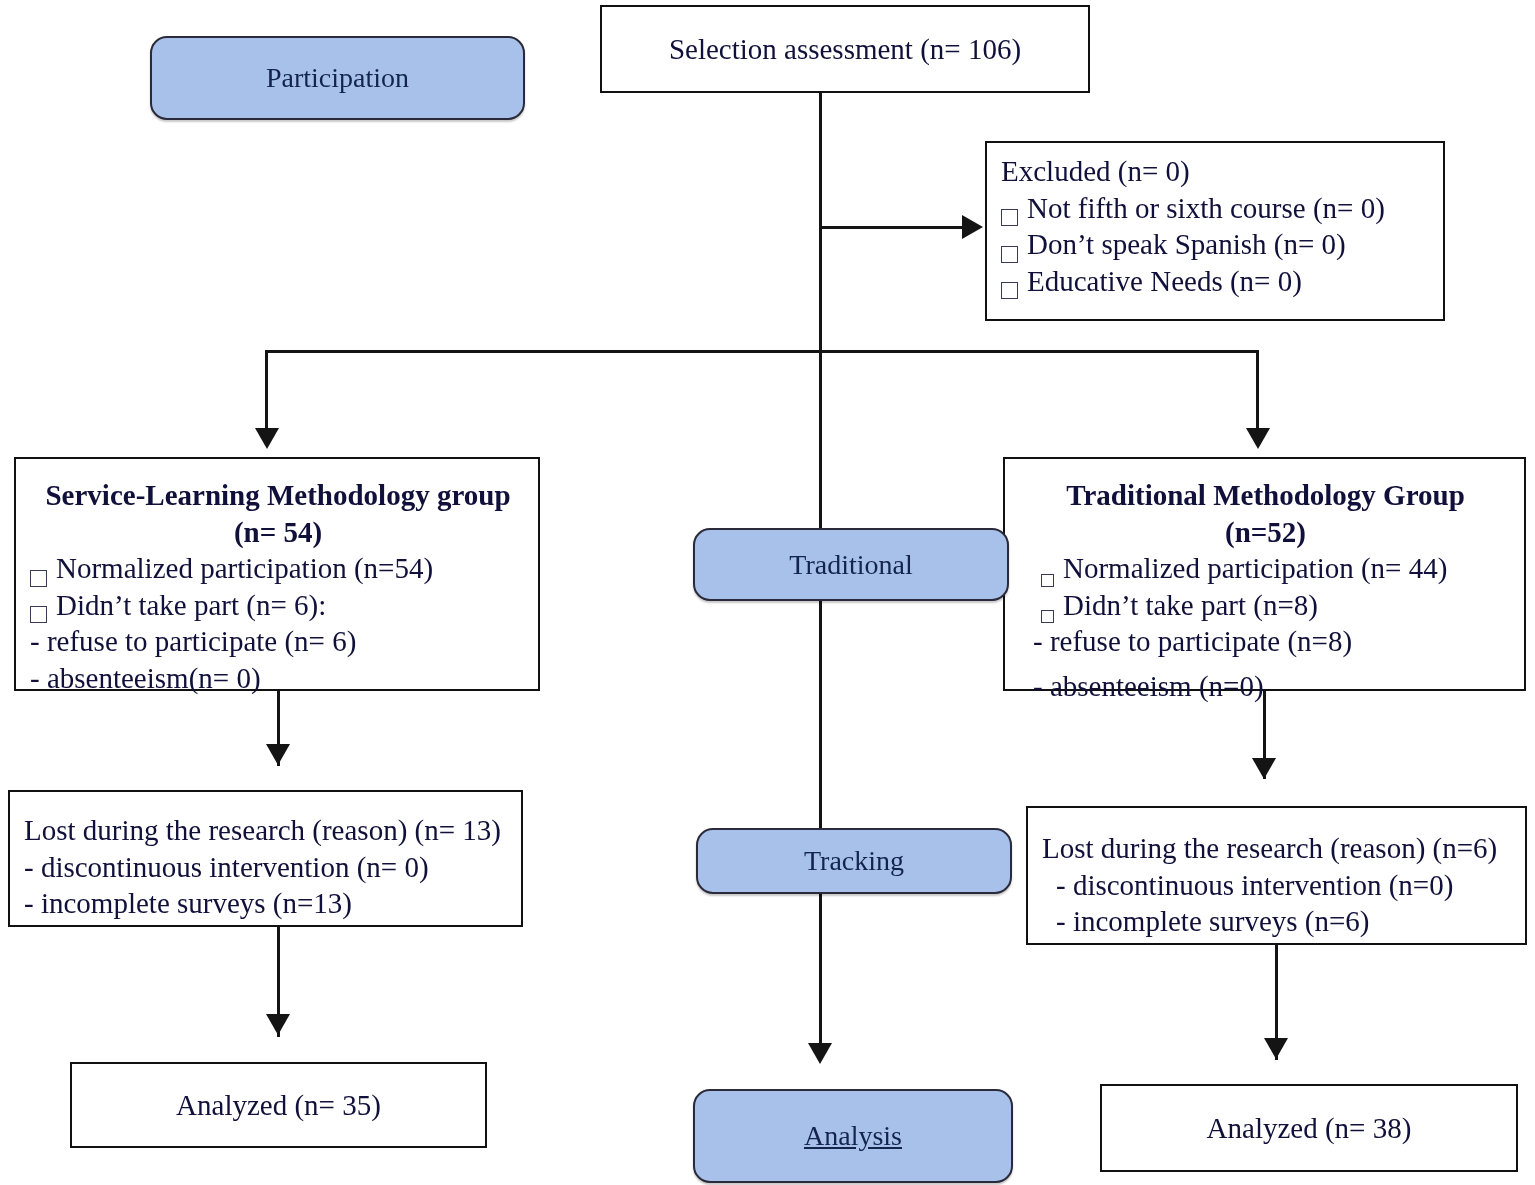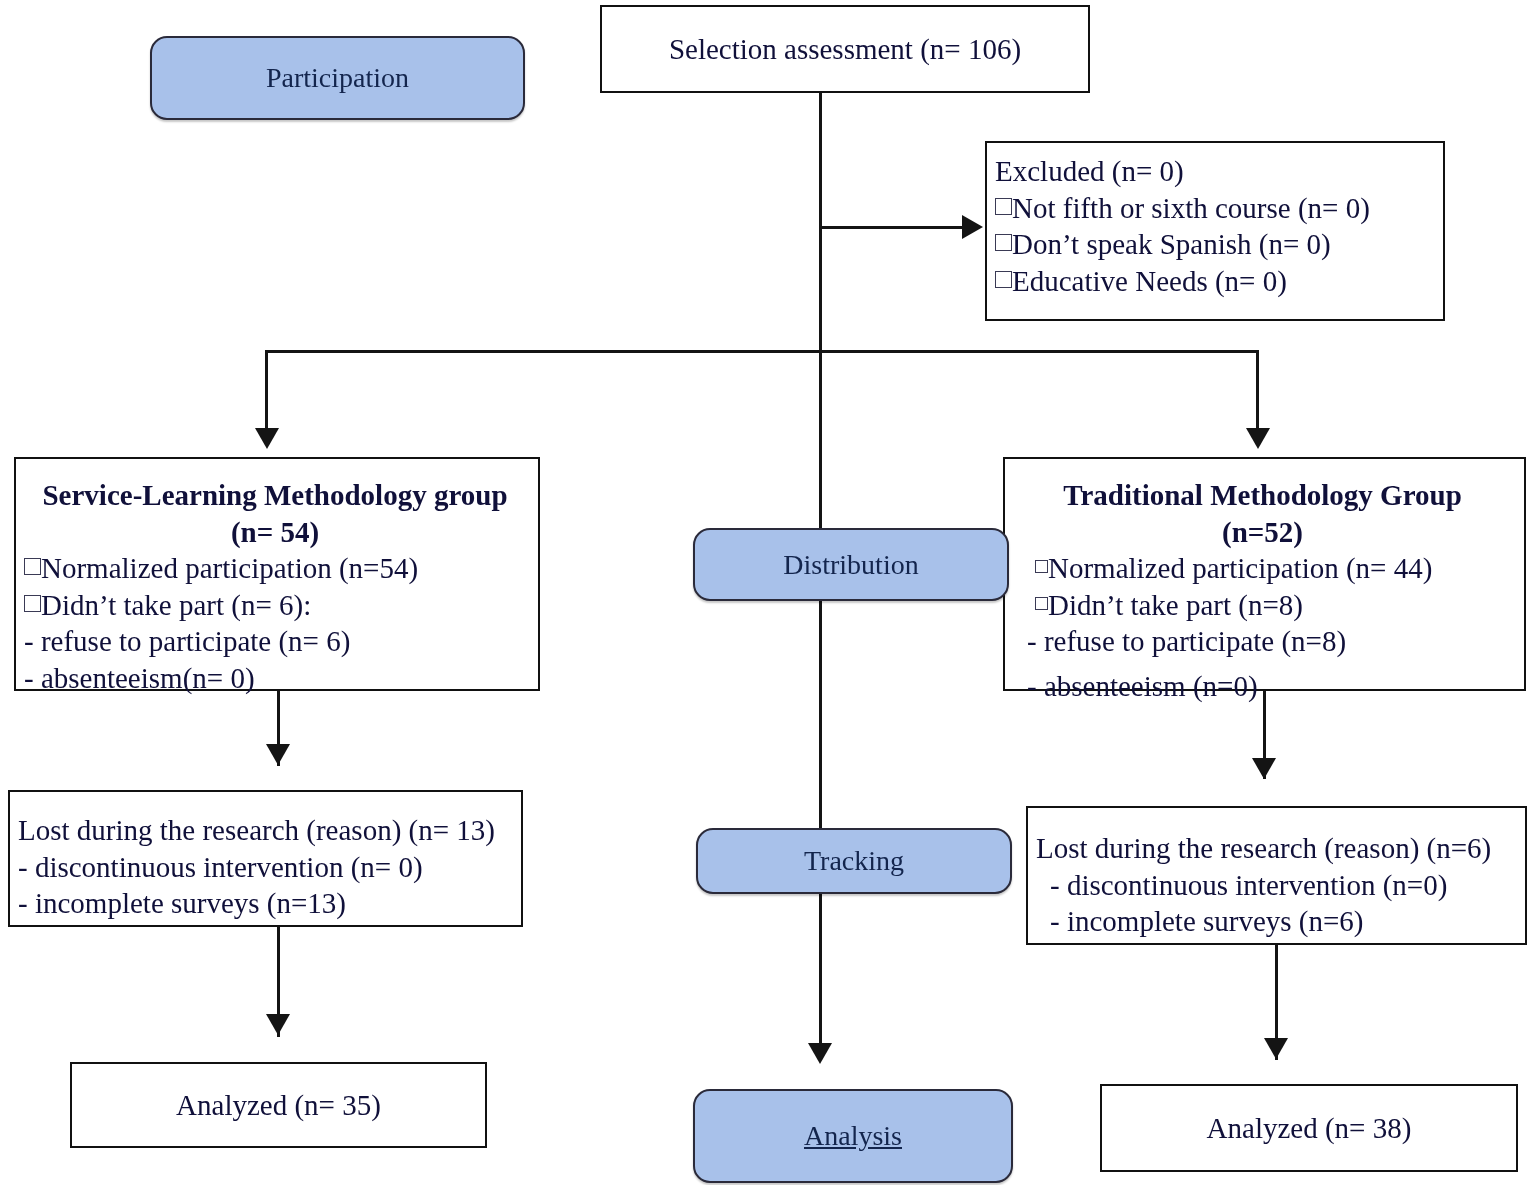--- a/index.html
+++ b/index.html
@@ -30,21 +30,21 @@
     line-height: 1.26;
     color: #10103a;
   }
   .box.center-text {
     display: flex;
     align-items: center;
     justify-content: center;
     text-align: center;
   }
   .box.pad {
-    padding: 10px 12px 10px 8px;
+    padding: 10px 12px 10px 14px;
   }
 
   
   .pill {
     position: absolute;
     box-sizing: border-box;
     border: 2px solid #2a2a3a;
     border-radius: 17px;
     background: #a8c1ea;
     display: flex;
@@ -62,21 +62,22 @@
     font-weight: bold;
     text-align: center;
     display: block;
   }
   .row {
     display: block;
     white-space: nowrap;
   }
   .bullet-row {
     display: flex;
-    align-items: flex-start;
+    align-items: flex-end;
+    gap: 9px;
     white-space: nowrap;
   }
   .sq {
     display: inline-block;
     flex: 0 0 auto;
     width: 15px;
     height: 15px;
     border: 1.6px solid #3a3a55;
     background: #ffffff;
     margin-top: 8px;
@@ -125,21 +126,21 @@
 </head>
 <body>
 
 <div id="canvas">
 
   <div class="pill" style="left:102px; top:36px; width:375px; height:84px;">
     <span>Participation</span>
   </div>
 
   <div class="pill" style="left:645px; top:528px; width:316px; height:73px;">
-    <span>Distribution</span>
+    <span>Traditional</span>
   </div>
 
   <div class="pill" style="left:648px; top:828px; width:316px; height:66px;">
     <span>Tracking</span>
   </div>
 
   <div class="pill" style="left:645px; top:1089px; width:320px; height:94px;text-decoration:underline;">
     <span>Analysis</span>
   </div>
 

